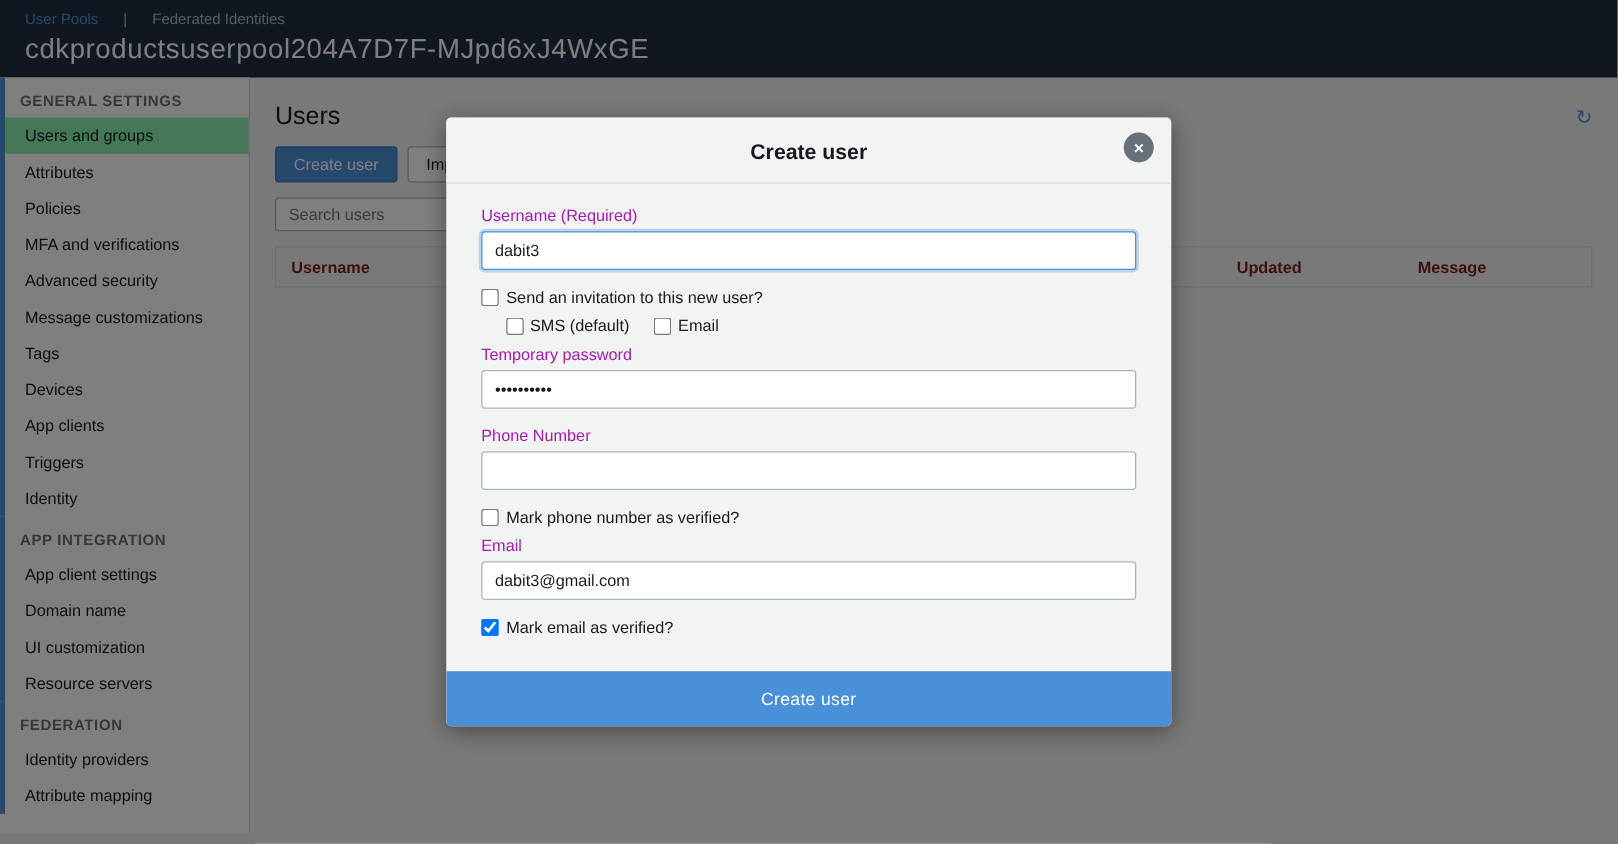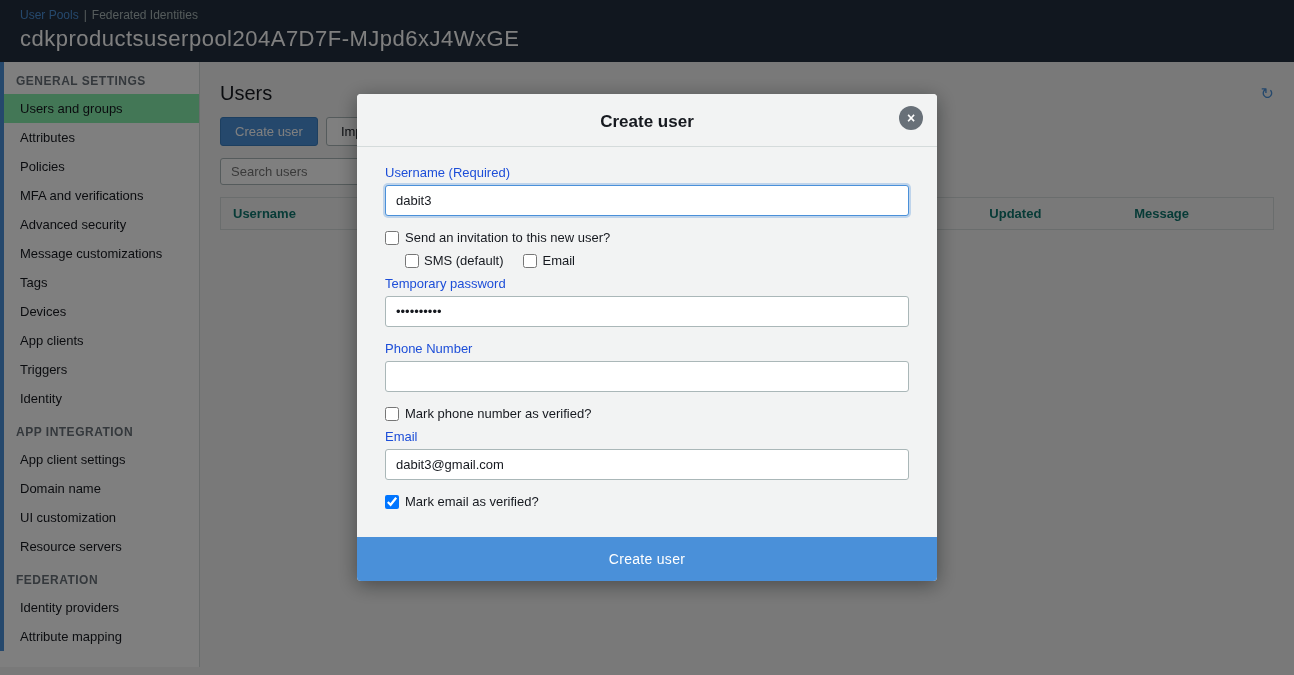--- a/index.html
+++ b/index.html
@@ -13,21 +13,21 @@
     }
 
     
     .header {
       background: #232f3e;
       padding: 8px 20px 10px;
     }
     .header-breadcrumb {
       display: flex;
       align-items: center;
-      gap: 5px;
+      gap: 20px;
       font-size: 12px;
       color: #aab7b8;
       margin-bottom: 4px;
     }
     .header-breadcrumb a {
       color: #4a90d9;
       text-decoration: none;
     }
     .header-title {
       color: #ffffff;
@@ -126,21 +126,21 @@
       background: #fff;
       border: 1px solid #d5dbdb;
       font-size: 13px;
     }
     .data-table th {
       background: #f2f3f3;
       padding: 8px 12px;
       text-align: left;
       font-weight: 600;
       border-bottom: 1px solid #d5dbdb;
-      color: #0f766e;
+      color: #7f1d1d;
     }
     .refresh-icon {
       cursor: pointer;
       color: #4a90d9;
       font-size: 16px;
     }
 
     
     .overlay {
       position: fixed;
@@ -194,21 +194,21 @@
       padding: 18px 28px 20px;
       overflow-y: auto;
     }
     .form-group {
       margin-bottom: 14px;
     }
     .form-label {
       display: block;
       font-size: 13px;
       font-weight: 500;
-      color: #1d4ed8;
+      color: #a21caf;
       margin-bottom: 5px;
     }
     .form-input {
       width: 100%;
       padding: 7px 10px;
       border: 1px solid #aab7b8;
       border-radius: 3px;
       font-size: 13px;
       background: #fff;
       color: #16191f;

